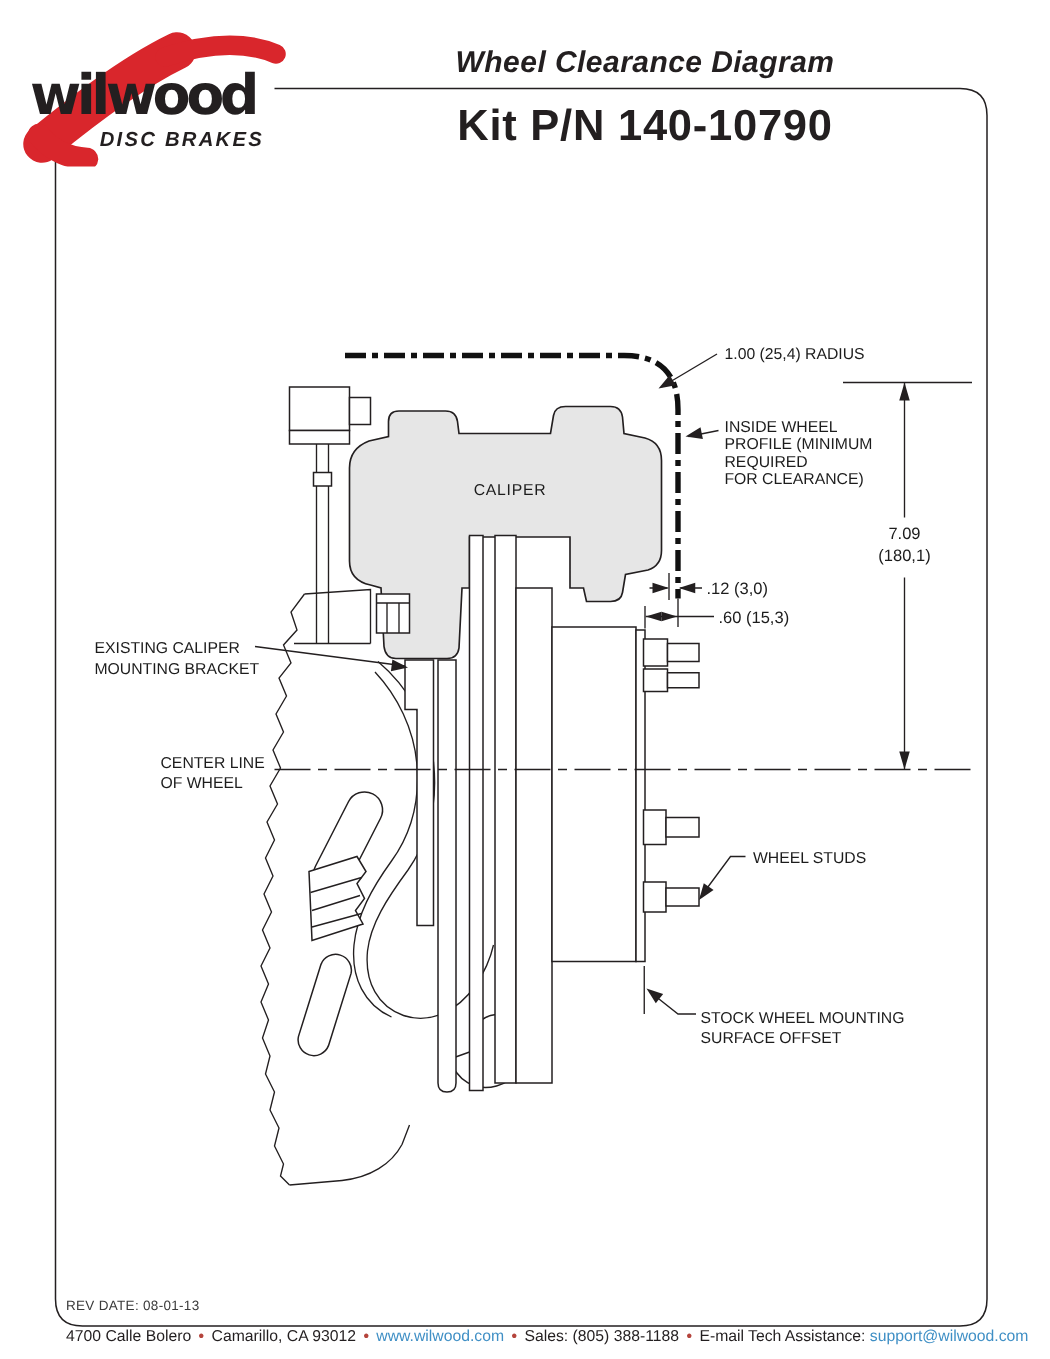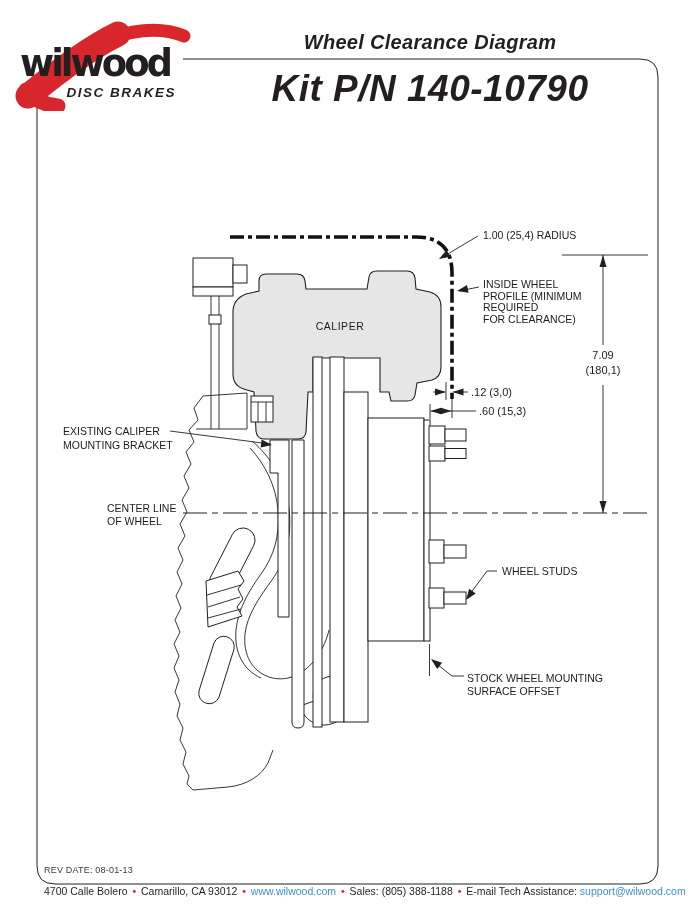--- a/index.html
+++ b/index.html
@@ -4,21 +4,21 @@
 <style>
   html,body{margin:0;padding:0;background:#ffffff;}
   #page{position:relative;width:700px;height:906px;background:#ffffff;overflow:hidden;
         font-family:"Liberation Sans", sans-serif;color:#231f20;}
   #page svg{position:absolute;left:0;top:0;}
   .abs{position:absolute;}
   
   #doc-title{left:180px;top:31px;width:500px;text-align:center;
      font-size:20px;font-weight:bold;font-style:italic;letter-spacing:.3px;}
   #kit-number{left:180px;top:68px;width:500px;text-align:center;
-     font-size:37px;font-weight:bold;font-style:italic;letter-spacing:.5px;}
+     font-size:29px;font-weight:bold;letter-spacing:.5px;}
   
   #footer-line{left:37px;top:885px;width:621px;text-align:center;font-size:10.5px;}
   #footer-line .inner{background:#ffffff;padding:0 7px;white-space:nowrap;}
   #footer-line .lnk{color:#3f8fc5;text-decoration:none;}
   #footer-line .bullet{color:#b5443c;font-weight:bold;padding:0 2px;}
   #rev-date{left:44px;top:865px;font-size:9px;color:#3a3a3a;letter-spacing:.2px;}
   
   .ln{stroke:#231f20;stroke-width:1;fill:none;}
   .lnthin{stroke:#231f20;stroke-width:0.9;fill:none;}
   .wfill{fill:#ffffff;stroke:#231f20;stroke-width:1;}

